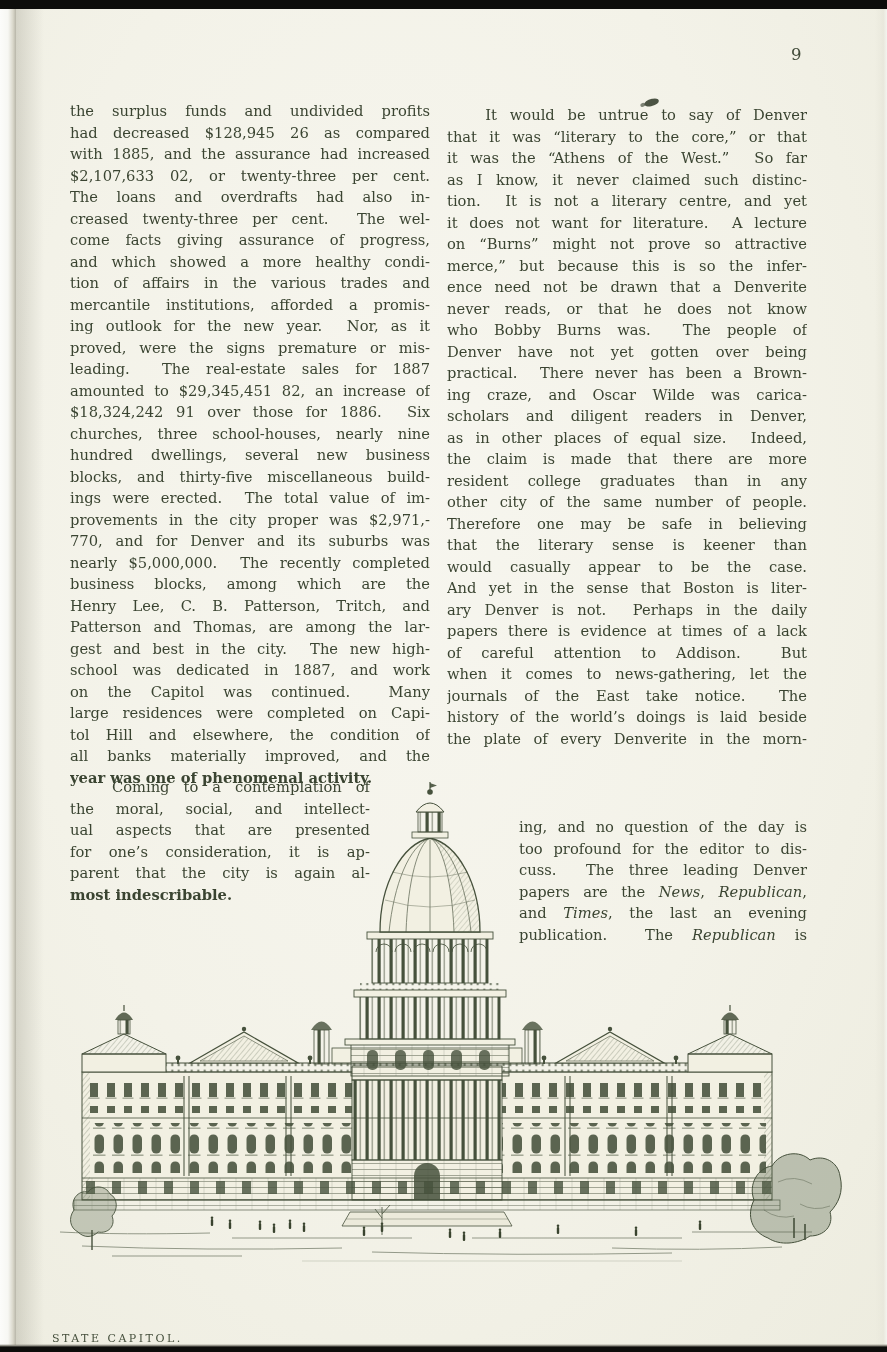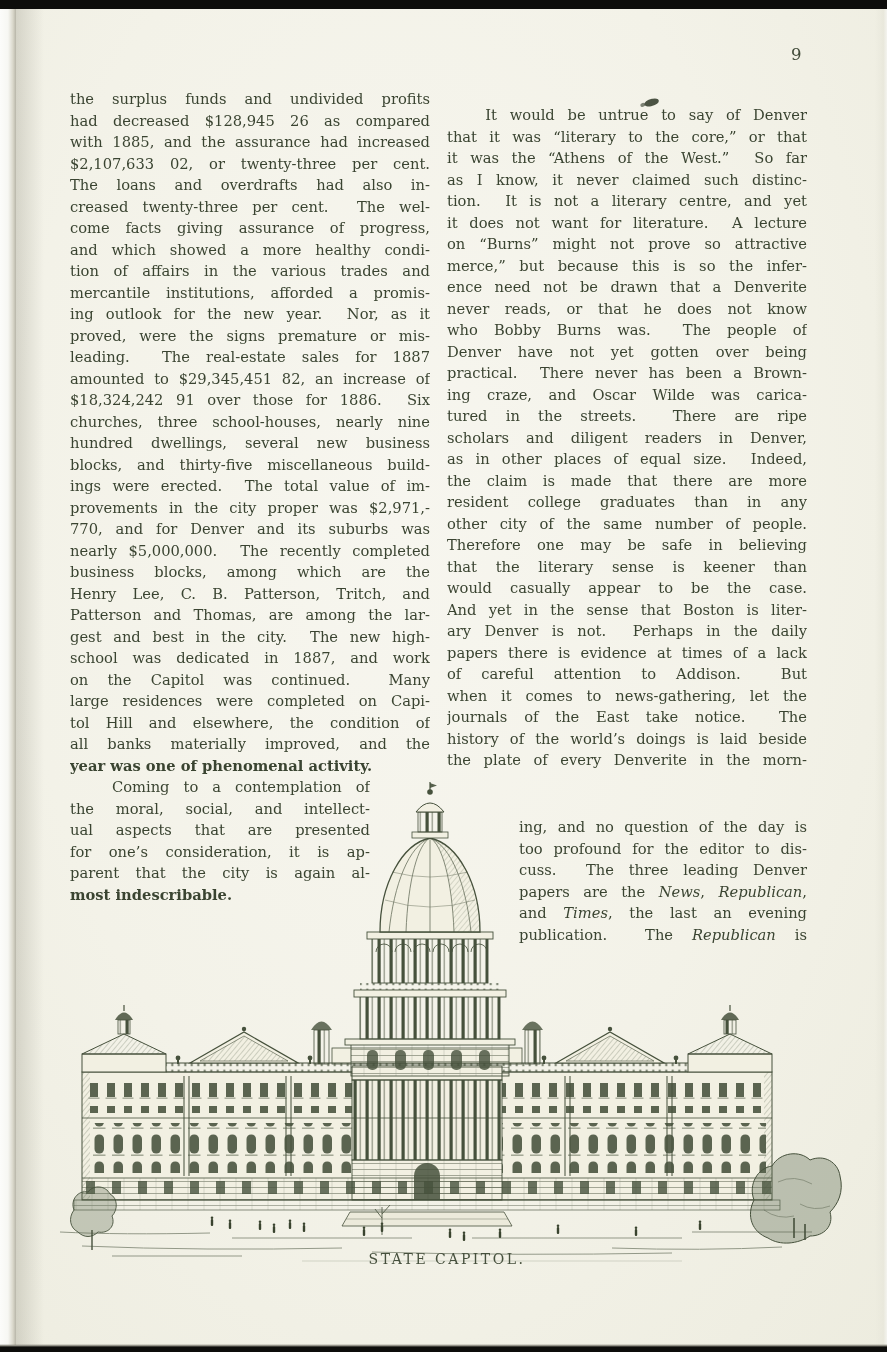--- a/index.html
+++ b/index.html
@@ -19,31 +19,31 @@
     background:linear-gradient(90deg,#fcfcfa 0,#f7f7f3 8px,#d9d7ca 13px,#b7b5a8 16px);}
   .edge-left-shadow{position:absolute;top:9px;bottom:7px;left:16px;width:28px;
     background:linear-gradient(90deg,rgba(110,108,92,.22),rgba(110,108,92,0));}
   .edge-right{position:absolute;top:9px;bottom:7px;right:0;width:12px;
     background:linear-gradient(90deg,rgba(220,218,205,0),#e9e8dc 70%,#f4f4ef);}
   .page-number{position:absolute;left:791px;top:45px;font-size:16.5px;color:#414b39;}
   .col{position:absolute;font-size:14.7px;color:#3a4431;}
   .tline{height:21.5px;line-height:21.5px;text-align:justify;text-align-last:justify;overflow:hidden;}
   .tline.endline{text-align-last:left;font-weight:bold;}
   .tline i{}
-  #col-left-1{left:70px;top:88px;width:360px;}
+  #col-left-1{left:70px;top:100px;width:360px;}
   #col-left-2{left:70px;top:776px;width:300px;}
   #col-right-1{left:447px;top:104px;width:360px;}
   #col-right-2{left:519px;top:816px;width:288px;}
   .smudge{position:absolute;left:644px;top:99px;width:15px;height:7px;background:#2e3827;
     border-radius:60% 40% 55% 45%;transform:rotate(-12deg);opacity:.85;}
   .smudge::after{content:"";position:absolute;left:-4px;top:2px;width:5px;height:4px;
     background:#2e3827;border-radius:50%;opacity:.7;}
   .illustration{position:absolute;left:52px;top:780px;width:790px;height:494px;}
-  .caption{position:absolute;left:52px;top:1251px;width:790px;text-align:center;
-    font-size:14px;letter-spacing:2.5px;color:#46503d;}
+  .caption{position:absolute;left:52px;top:1332px;width:790px;
+    font-size:11px;letter-spacing:2.5px;color:#46503d;}
 </style>
 </head>
 <body>
 
 <div class="scan">
   <div class="edge-top"></div>
   <div class="edge-left"></div>
   <div class="edge-left-shadow"></div>
   <div class="edge-right"></div>
   <div class="edge-bottom"></div>
@@ -100,21 +100,20 @@
       <div class="tline"><span>tion.&nbsp; It is not a literary centre, and yet</span></div>
       <div class="tline"><span>it does not want for literature.&nbsp; A lecture</span></div>
       <div class="tline"><span>on “Burns” might not prove so attractive</span></div>
       <div class="tline"><span>merce,” but because this is so the infer-</span></div>
       <div class="tline"><span>ence need not be drawn that a Denverite</span></div>
       <div class="tline"><span>never reads, or that he does not know</span></div>
       <div class="tline"><span>who Bobby Burns was.&nbsp; The people of</span></div>
       <div class="tline"><span>Denver have not yet gotten over being</span></div>
       <div class="tline"><span>practical.&nbsp; There never has been a Brown-</span></div>
       <div class="tline"><span>ing craze, and Oscar Wilde was carica-</span></div>
-      <div class="tline"><span>tured in the streets.&nbsp; There are ripe</span></div>
       <div class="tline"><span>scholars and diligent readers in Denver,</span></div>
       <div class="tline"><span>as in other places of equal size.&nbsp; Indeed,</span></div>
       <div class="tline"><span>the claim is made that there are more</span></div>
       <div class="tline"><span>resident college graduates than in any</span></div>
       <div class="tline"><span>other city of the same number of people.</span></div>
       <div class="tline"><span>Therefore one may be safe in believing</span></div>
       <div class="tline"><span>that the literary sense is keener than</span></div>
       <div class="tline"><span>would casually appear to be the case.</span></div>
       <div class="tline"><span>And yet in the sense that Boston is liter-</span></div>
       <div class="tline"><span>ary Denver is not.&nbsp; Perhaps in the daily</span></div>

